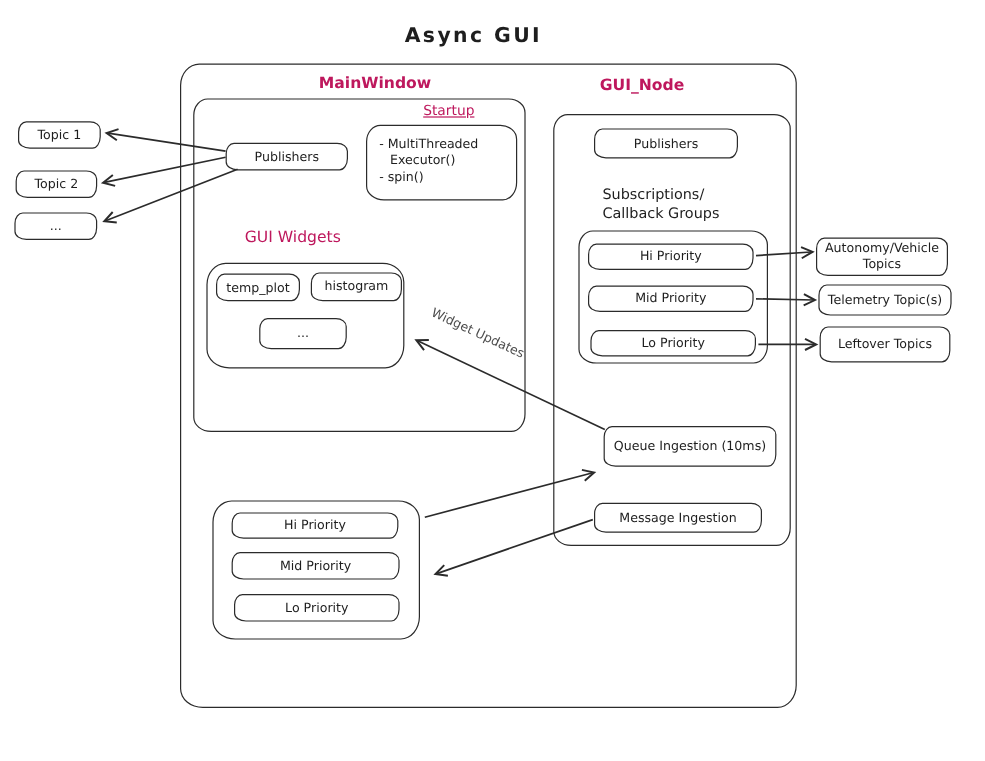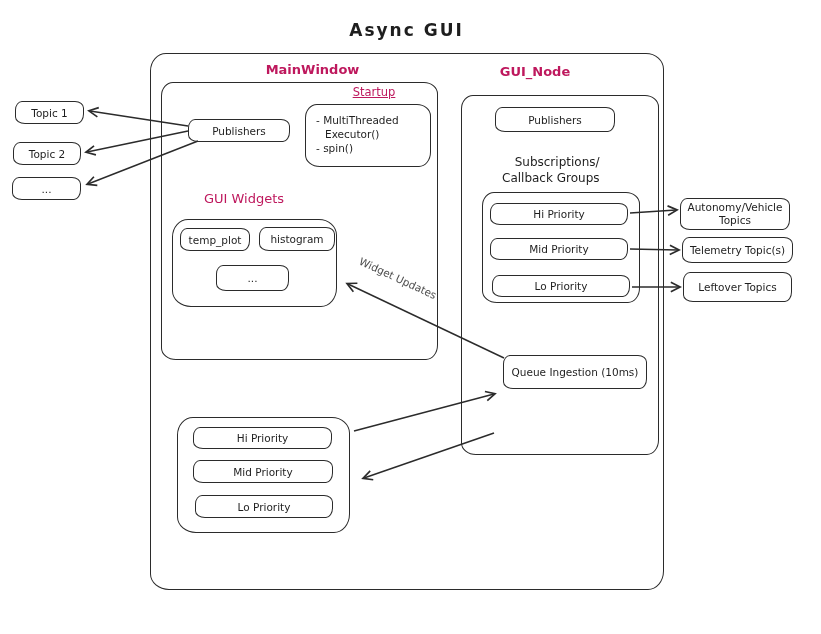--- a/index.html
+++ b/index.html
@@ -15,30 +15,30 @@
   .r-sm  { border-radius:7px 9px 7px 10px / 9px 7px 10px 7px; }
   .r-md  { border-radius:12px 14px 12px 15px / 14px 12px 15px 12px; }
   .r-lg  { border-radius:16px 18px 16px 19px / 18px 16px 19px 16px; }
   .container { justify-content:flex-start; align-items:flex-start; background:#ffffff; }
   .lbl { position:absolute; font-size:11.5px; color:#be185d; text-align:center; white-space:nowrap; }
   .lbl-bold { font-weight:600; font-size:13px; }
   .title { position:absolute; font-size:17px; font-weight:600; letter-spacing:2px; text-align:center; white-space:nowrap; }
   .startup-text { padding:8px 0 0 10px; font-size:10.5px; line-height:14px; text-align:left; width:100%; }
   .indent { padding-left:9px; }
   .two-line { line-height:13px; padding:0 6px; }
-  .sub-label { position:absolute; font-size:12px; line-height:16px; text-align:right; }
+  .sub-label { position:absolute; font-size:12px; line-height:16px; text-align:left; }
   .edge-label { position:absolute; font-size:10.5px; color:#4d4d4d; text-align:center; transform:rotate(25deg); white-space:nowrap; }
   svg.edges { position:absolute; left:0; top:0; pointer-events:none; }
 </style>
 </head>
 <body>
 
 <div class="canvas">
 
-  <div class="title" style="left:334px; top:20px; width:145px;">Async GUI</div>
+  <div class="title" style="left:322px; top:20px; width:145px;">Async GUI</div>
 
   <div class="box container r-lg" style="left:150px; top:53px; width:514px; height:537px;"></div>
 
   <div class="lbl lbl-bold" style="left:265px; top:62px; width:95px;">MainWindow</div>
   <div class="box container r-md" style="left:161px; top:82px; width:277px; height:278px;"></div>
 
   <div class="box r-sm" style="left:188px; top:119px; width:102px; height:23px;">Publishers</div>
 
   <div class="lbl" style="left:331px; top:85px; width:86px;text-decoration:underline;">Startup</div>
   <div class="box container r-md" style="left:305px; top:104px; width:126px; height:63px;">
@@ -69,20 +69,21 @@
   <div class="sub-label" style="left:502px; top:154px;">
     <div>Subscriptions/</div>
     <div>Callback Groups</div>
   </div>
   <div class="box container r-md" style="left:482px; top:192px; width:158px; height:111px;"></div>
   <div class="box r-sm" style="left:490px; top:203px; width:138px; height:22px;">Hi Priority</div>
   <div class="box r-sm" style="left:490px; top:238px; width:138px; height:22px;">Mid Priority</div>
   <div class="box r-sm" style="left:492px; top:275px; width:138px; height:22px;">Lo Priority</div>
 
   <div class="box r-sm" style="left:503px; top:355px; width:144px; height:34px;">Queue Ingestion (10ms)</div>
+  <div class="box r-sm" style="left:495px; top:419px; width:140px; height:25px;">Message Ingestion</div>
 
   <div class="box r-sm" style="left:15px; top:101px; width:69px; height:23px;">Topic 1</div>
   <div class="box r-sm" style="left:13px; top:142px; width:68px; height:23px;">Topic 2</div>
   <div class="box r-sm" style="left:12px; top:177px; width:69px; height:23px;">...</div>
 
   <div class="box r-sm two-line" style="left:680px; top:198px; width:110px; height:32px;">Autonomy/Vehicle Topics</div>
   <div class="box r-sm" style="left:682px; top:237px; width:111px; height:26px;">Telemetry Topic(s)</div>
   <div class="box r-sm" style="left:683px; top:272px; width:109px; height:30px;">Leftover Topics</div>
 
   <div class="edge-label" style="left:350px; top:272px; width:96px;">Widget Updates</div>

